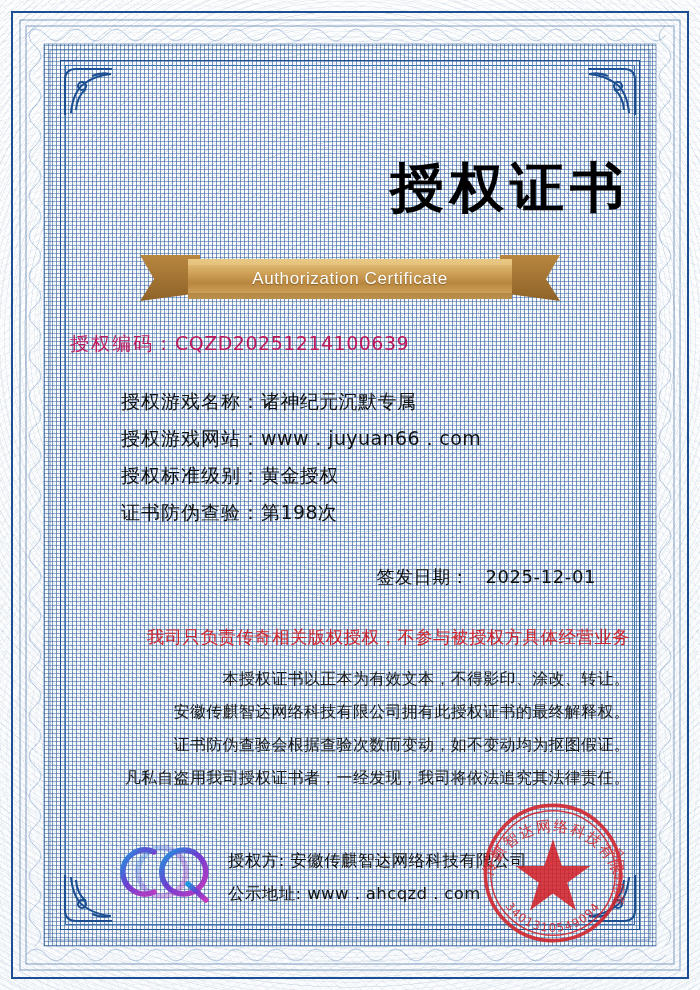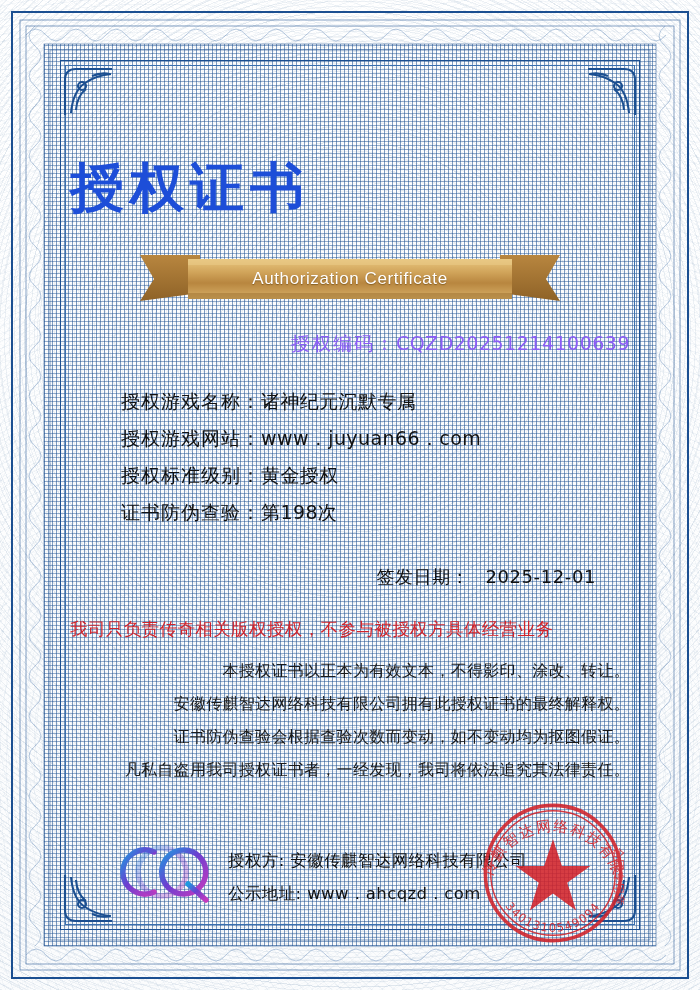--- a/index.html
+++ b/index.html
@@ -82,27 +82,27 @@
   .corner.bl { left: 62px; bottom: 66px; transform: scaleY(-1); }
   .corner.br { right: 62px; bottom: 66px; transform: scale(-1,-1); }
 
   
   .content {
     position: absolute;
     left: 70px; top: 72px; right: 70px; bottom: 70px;
   }
 
   .title {
-    text-align: left;
+    text-align: right;
     margin-top: 80px;
     font-family: "DejaVu Serif", "Liberation Serif", serif;
     font-weight: bold;
     font-size: 54px;
     letter-spacing: 6px;
-    color: #1d4ed8;
+    color: #000000;
   }
 
   
   .ribbon-wrap {
     position: relative;
     height: 64px;
     margin-top: 24px;
     padding-left: 24px;
   }
   .ribbon-svg { position: absolute; left: 50%; top: 0; transform: translateX(-50%); }
@@ -112,24 +112,24 @@
     transform: translateX(-50%);
     color: #ffffff;
     font-size: 17px;
     letter-spacing: 0.6px;
     font-family: "Liberation Sans", sans-serif;
     white-space: nowrap;
     text-shadow: 0 1px 1px rgba(90,60,10,0.55);
   }
 
   .code-line {
-    text-align: right;
+    text-align: left;
     margin-top: 18px;
     font-size: 19px;
-    color: #8b5cf6;
+    color: #be185d;
     letter-spacing: 0.5px;
   }
   .code-line .label { letter-spacing: 2px; }
 
   .fields {
     margin: 26px 0 0 36px;
     font-size: 19px;
     color: #111;
     line-height: 1.95;
   }
@@ -142,22 +142,22 @@
     text-align: right;
     padding-right: 34px;
     font-size: 18px;
     color: #111;
     letter-spacing: 0.6px;
     padding-left: 15px;
   }
   .issue-date .value { margin-left: 16px; }
 
   .notice {
-    margin-top: 28px;
-    text-align: left;
+    margin-top: 36px;
+    text-align: right;
     color: #d2232a;
     font-size: 17.5px;
     letter-spacing: 0.4px;
   }
 
   .terms {
     margin-top: 14px;
     text-align: right;
     font-size: 16px;
     color: #1a1a1a;

